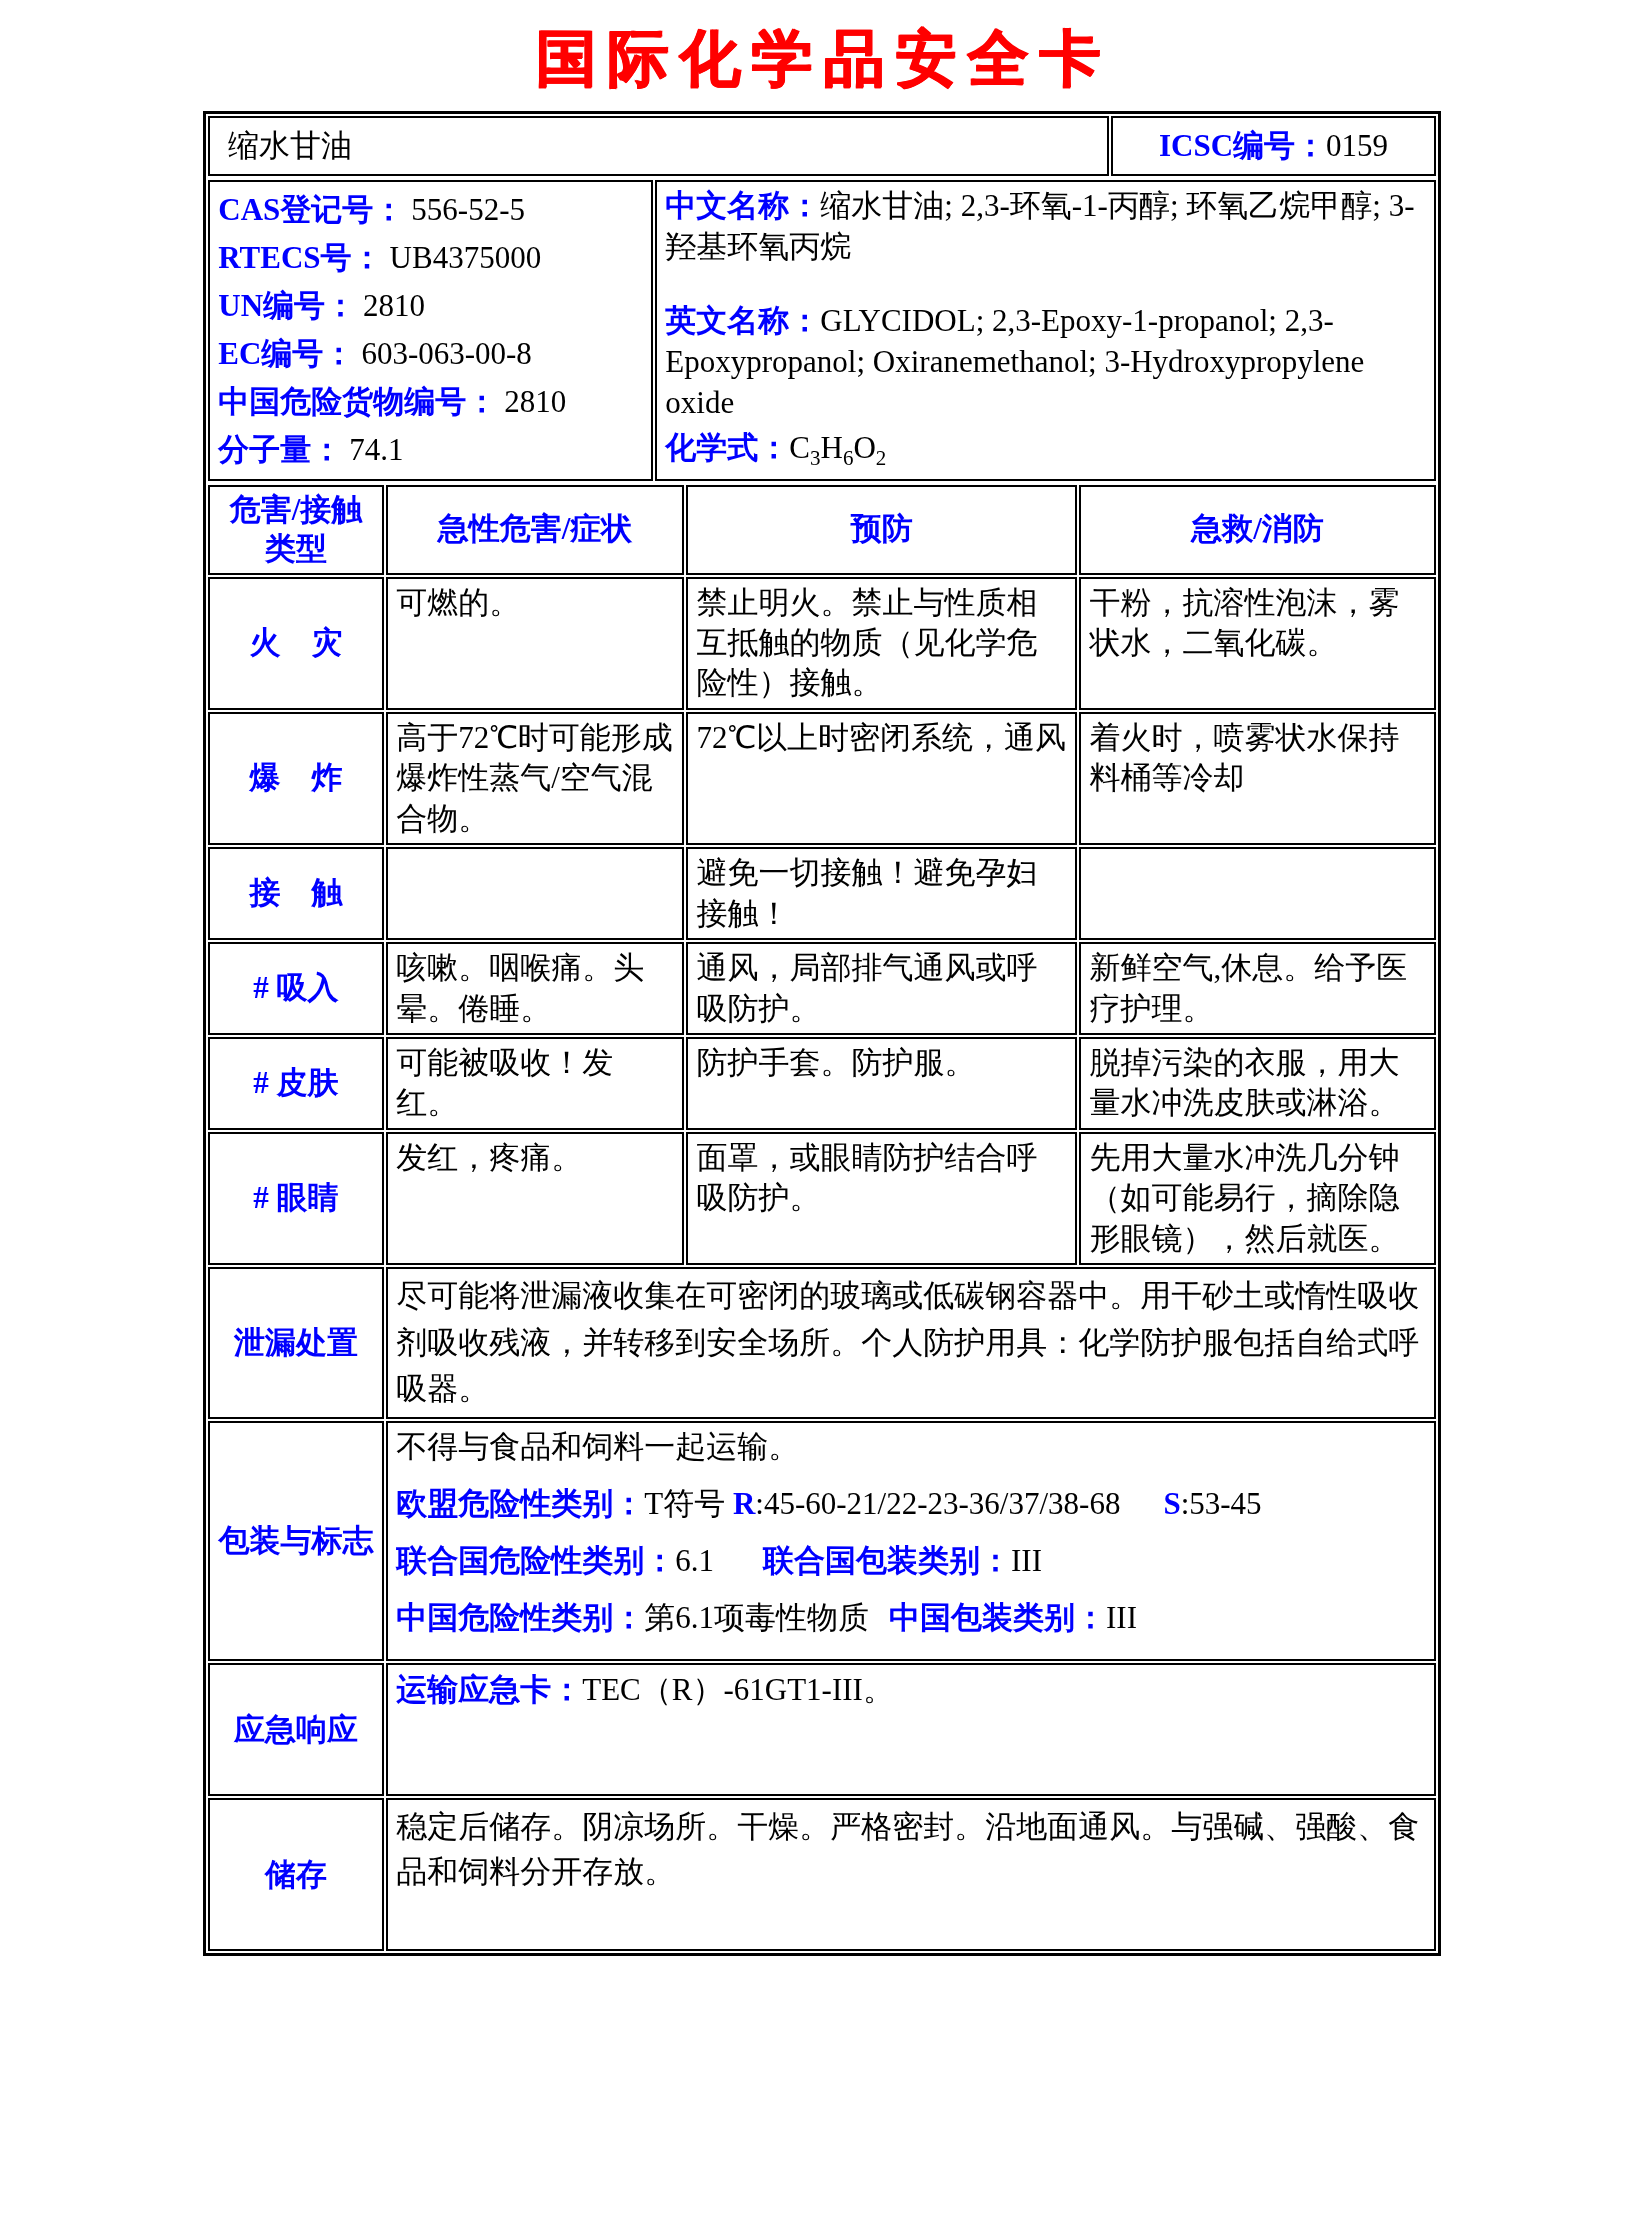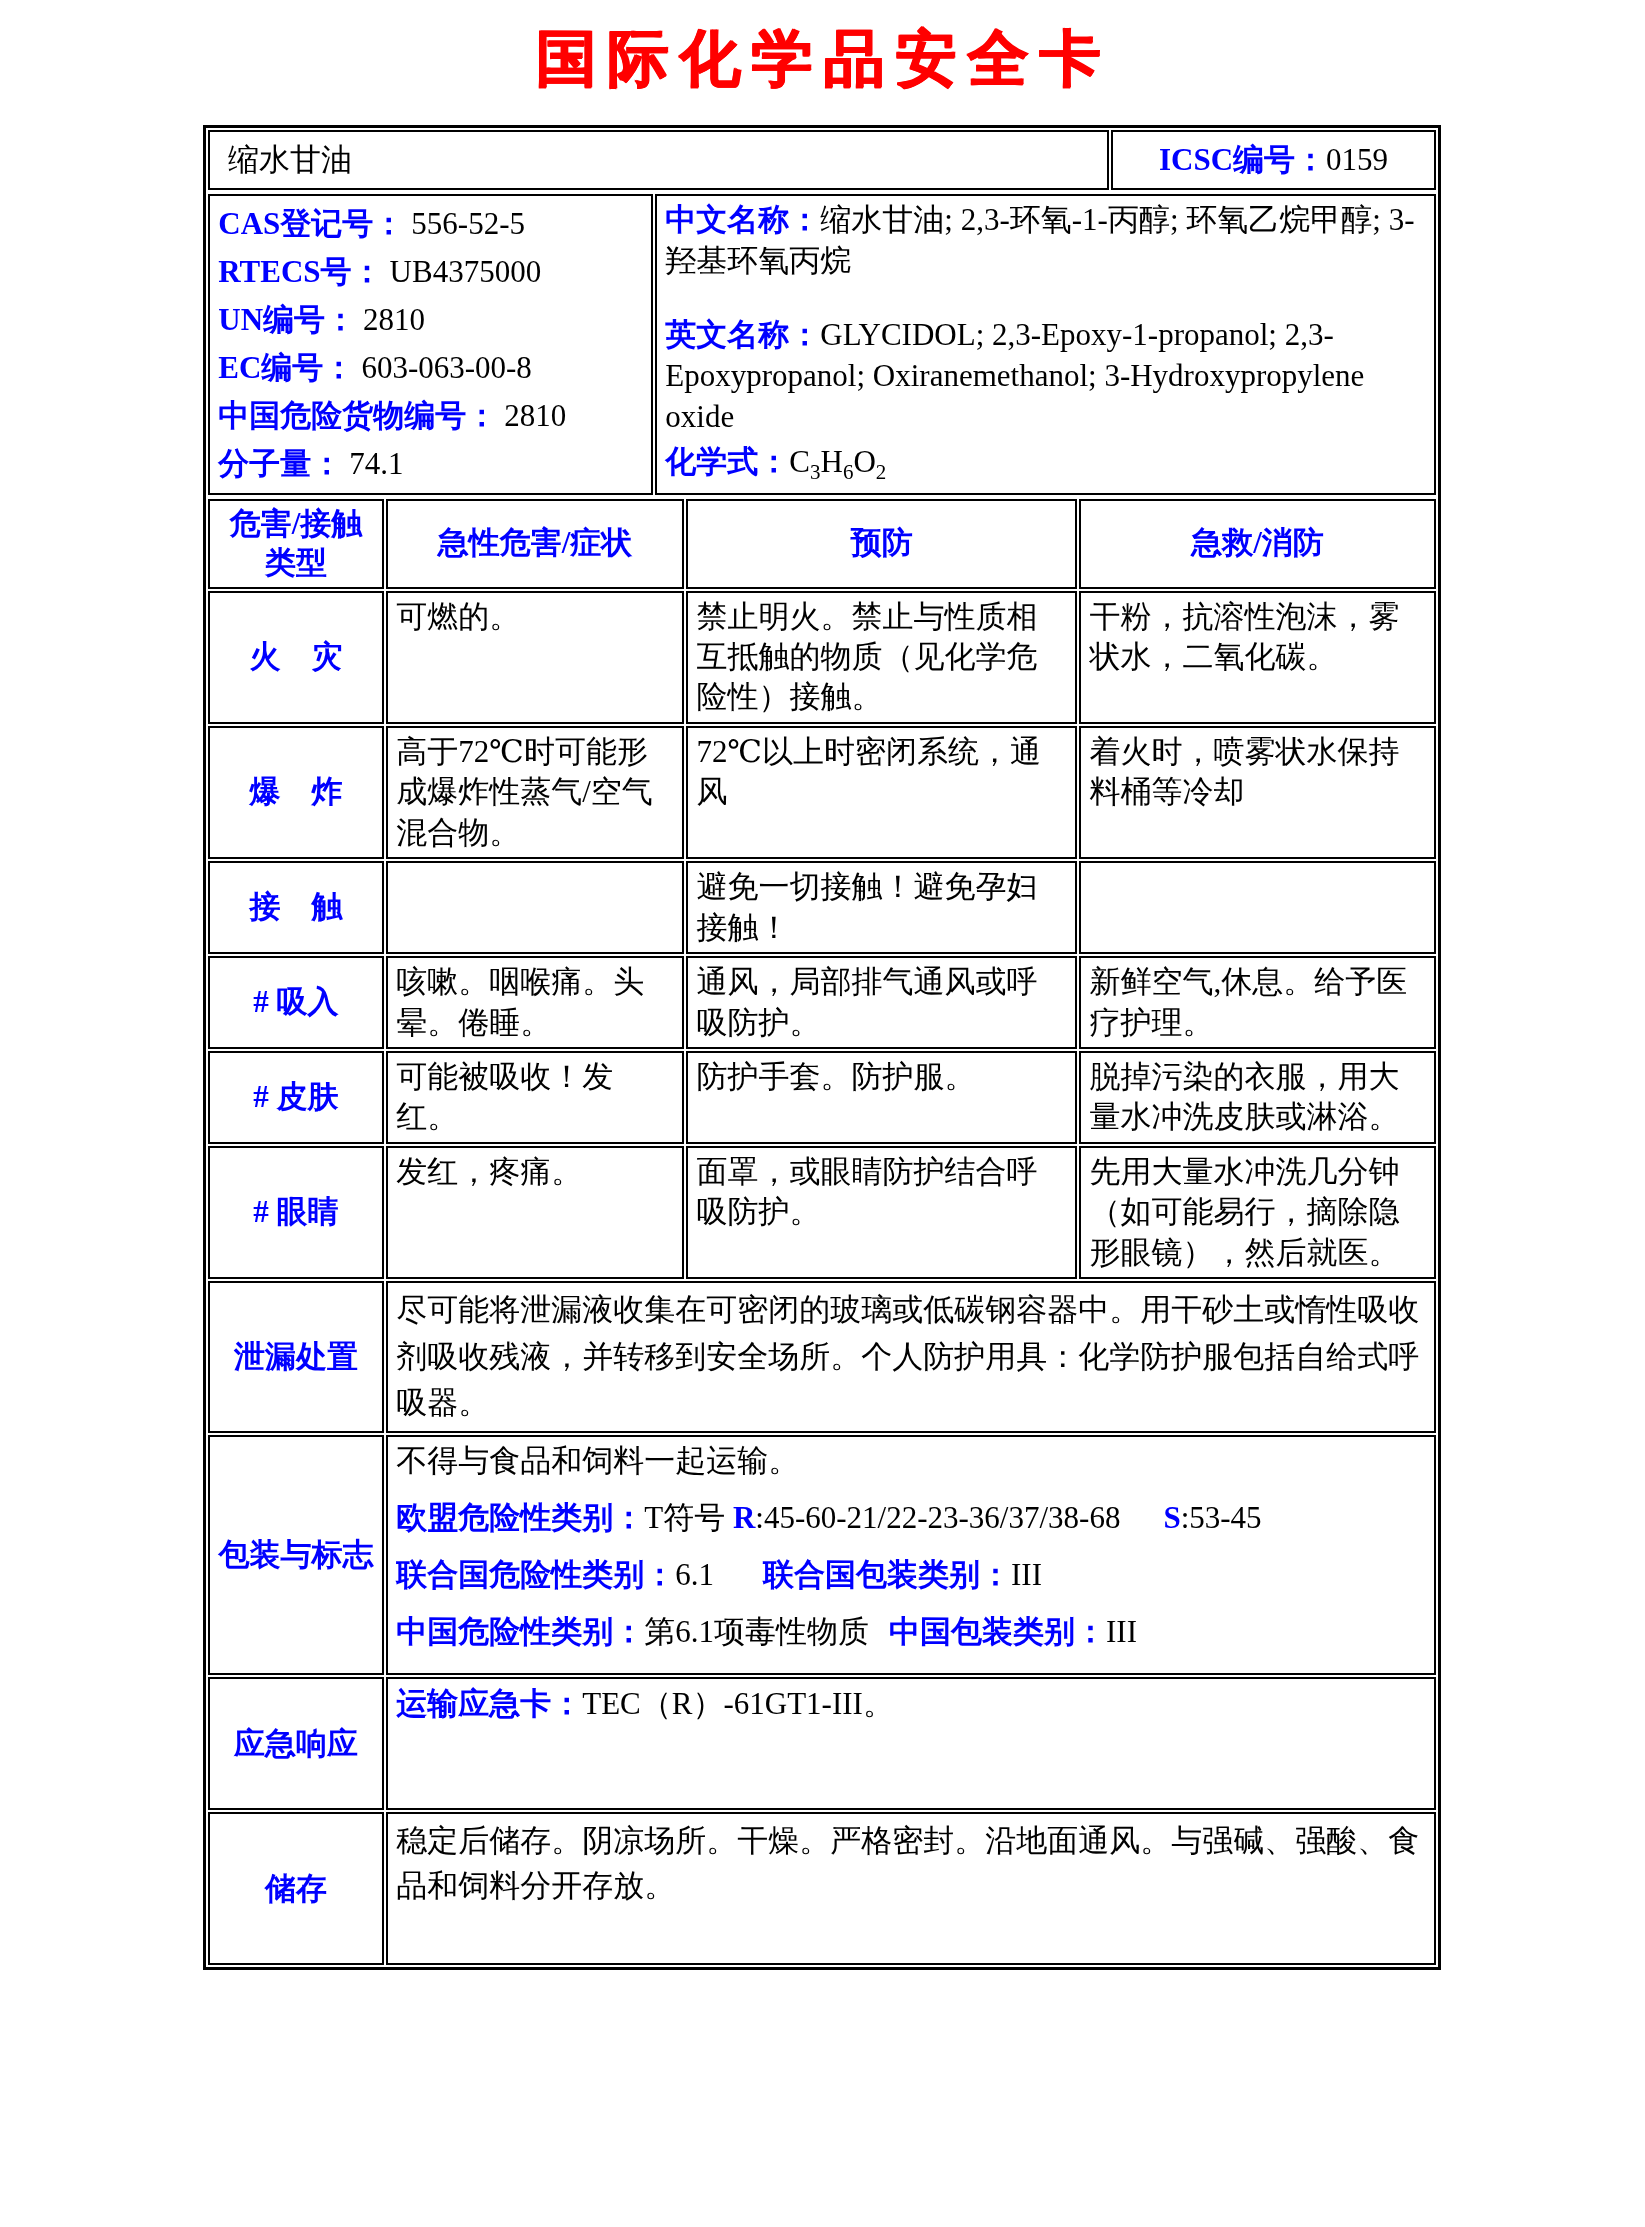--- a/index.html
+++ b/index.html
@@ -4,21 +4,21 @@
 <style>
   * { box-sizing: border-box; }
   html, body { margin: 0; padding: 0; }
   body {
     width: 1646px; height: 2227px;
     background: #ffffff;
     font-family: "Liberation Serif", "DejaVu Serif", serif;
     color: #000000;
   }
   .title {
-    margin: 18px 0 25px 0;
+    margin: 18px 0 11px 0;
     text-align: center;
     font-size: 61px;
     font-weight: 900;
     color: #ff0000;
     letter-spacing: 11px;
     text-shadow: 1.4px 0 0 #ff0000, 0 0.7px 0 #ff0000, 0.7px 0.7px 0 #ff0000;
     white-space: nowrap;
   }
   .card {
     margin-left: 203px;
@@ -31,20 +31,21 @@
     border-spacing: 2.8px;
     table-layout: fixed;
   }
   td {
     border: 2.1px solid #000;
     font-size: 31px;
     line-height: 1.3;
     padding: 4.2px 8.3px;
     vertical-align: top;
     overflow: hidden;
+    font-family: Liberation Serif, serif;
   }
   .lbl { color: #0000ff; font-weight: bold; }
   .val { color: #000000; }
 
   
   .t-head td { height: 60px; vertical-align: middle; }
   .name-cell { padding-left: 18px; }
   .icsc-cell { text-align: center; }
 
   

